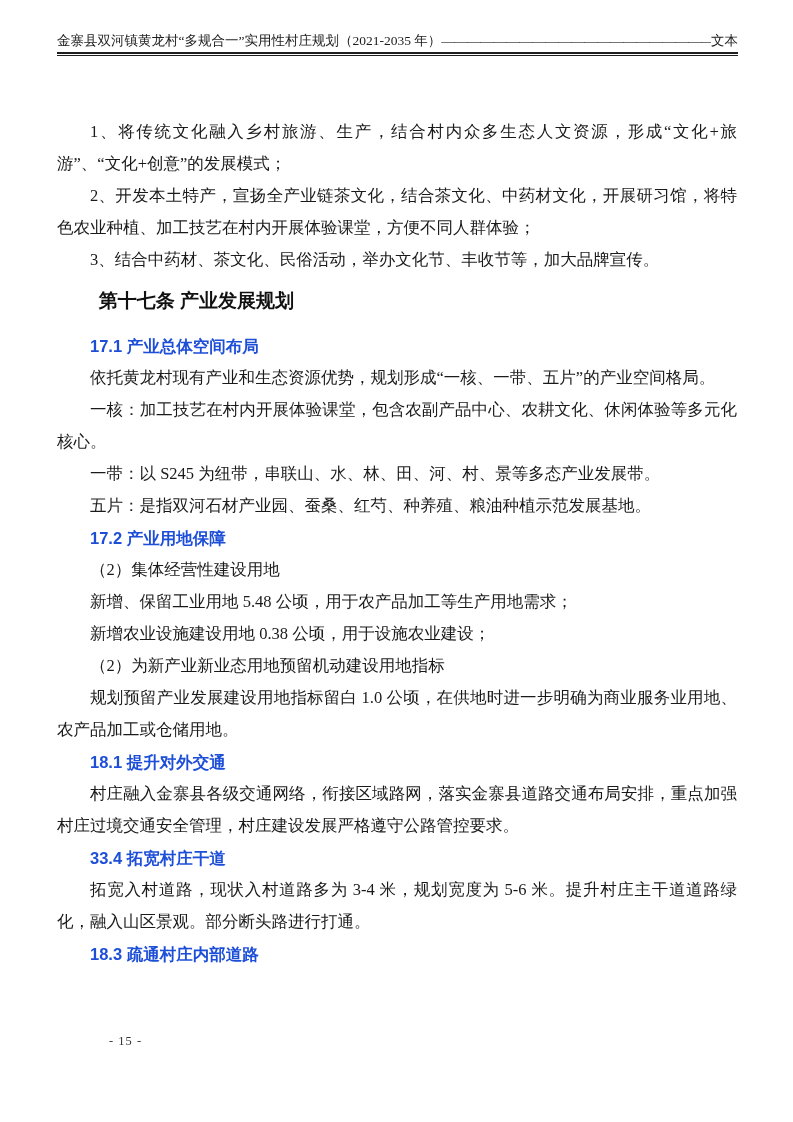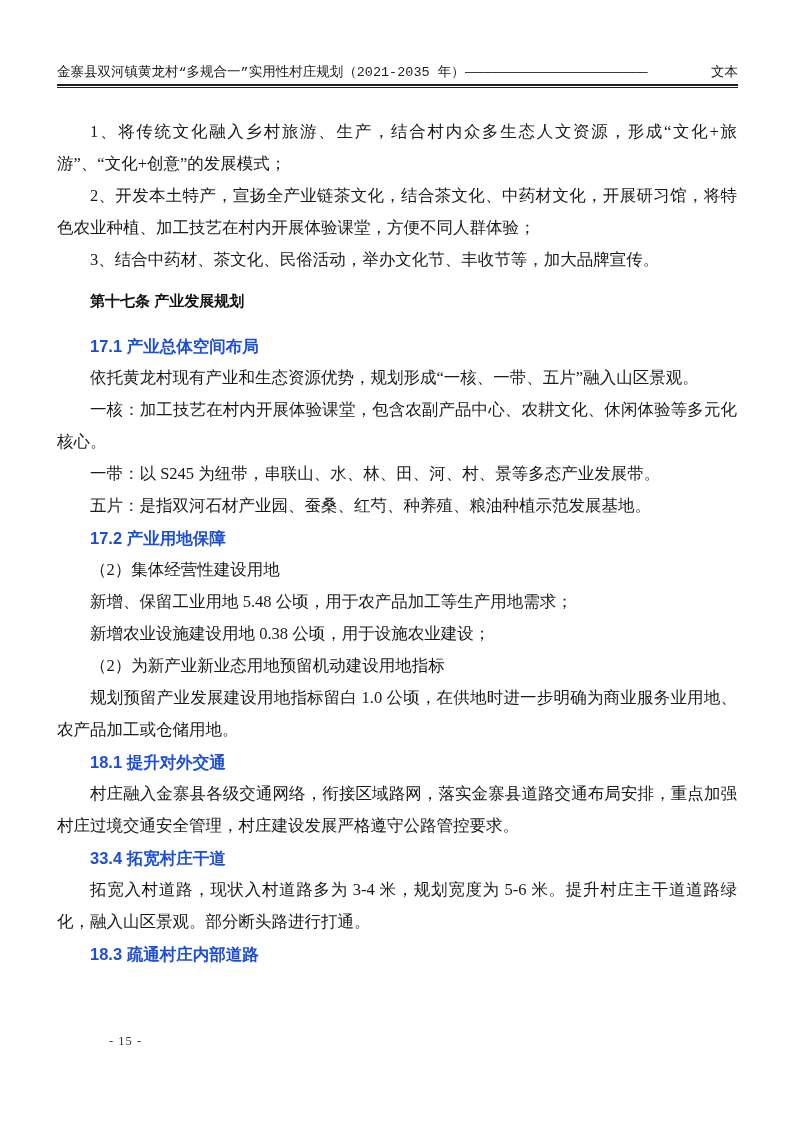--- a/index.html
+++ b/index.html
@@ -14,22 +14,21 @@
     background: #ffffff;
     font-family: "Liberation Serif", "DejaVu Serif", serif;
     color: #1a1a1a;
     overflow: hidden;
   }
   
   .header {
     position: absolute;
     left: 57px;
     right: 55px;
-    top: 64px;
-    font-family: Liberation Mono, monospace;
+    top: 32px;
   }
   .header-line {
     display: flex;
     align-items: baseline;
     font-size: 13.5px;
     line-height: 17px;
     white-space: nowrap;
     color: #1c1c1c;
   }
   .header-title { flex: 0 0 auto; }
@@ -56,21 +55,21 @@
   .para {
     margin: 0;
     font-size: 16.5px;
     line-height: 32px;
     text-align: justify;
     text-indent: 2em;
     word-break: break-all;
   }
   .article-heading {
     margin: 9px 0 13px 0;
-    font-size: 15px;
+    font-size: 19px;
     line-height: 32px;
     font-weight: bold;
     font-family: "Liberation Sans", "DejaVu Sans", sans-serif;
     text-indent: 2.2em;
     color: #111;
   }
   .section-heading {
     margin: 0;
     font-size: 16.5px;
     line-height: 32px;
@@ -103,21 +102,21 @@
     </div>
     <div class="header-rule"></div>
   </div>
 
   <div class="content">
     <p class="para">1、将传统文化融入乡村旅游、生产，结合村内众多生态人文资源，形成“文化+旅游”、“文化+创意”的发展模式；</p>
     <p class="para">2、开发本土特产，宣扬全产业链茶文化，结合茶文化、中药材文化，开展研习馆，将特色农业种植、加工技艺在村内开展体验课堂，方便不同人群体验；</p>
     <p class="para">3、结合中药材、茶文化、民俗活动，举办文化节、丰收节等，加大品牌宣传。</p>
     <h2 class="article-heading">第十七条 产业发展规划</h2>
     <h3 class="section-heading">17.1 产业总体空间布局</h3>
-    <p class="para">依托黄龙村现有产业和生态资源优势，规划形成“一核、一带、五片”融入山区景观。</p>
+    <p class="para">依托黄龙村现有产业和生态资源优势，规划形成“一核、一带、五片”的产业空间格局。</p>
     <p class="para">一核：加工技艺在村内开展体验课堂，包含农副产品中心、农耕文化、休闲体验等多元化核心。</p>
     <p class="para">一带：以 S245 为纽带，串联山、水、林、田、河、村、景等多态产业发展带。</p>
     <p class="para">五片：是指双河石材产业园、蚕桑、红芍、种养殖、粮油种植示范发展基地。</p>
     <h3 class="section-heading">17.2 产业用地保障</h3>
     <p class="para">（2）集体经营性建设用地</p>
     <p class="para">新增、保留工业用地 5.48 公顷，用于农产品加工等生产用地需求；</p>
     <p class="para">新增农业设施建设用地 0.38 公顷，用于设施农业建设；</p>
     <p class="para">（2）为新产业新业态用地预留机动建设用地指标</p>
     <p class="para">规划预留产业发展建设用地指标留白 1.0 公顷，在供地时进一步明确为商业服务业用地、农产品加工或仓储用地。</p>
     <h3 class="section-heading">18.1 提升对外交通</h3>

